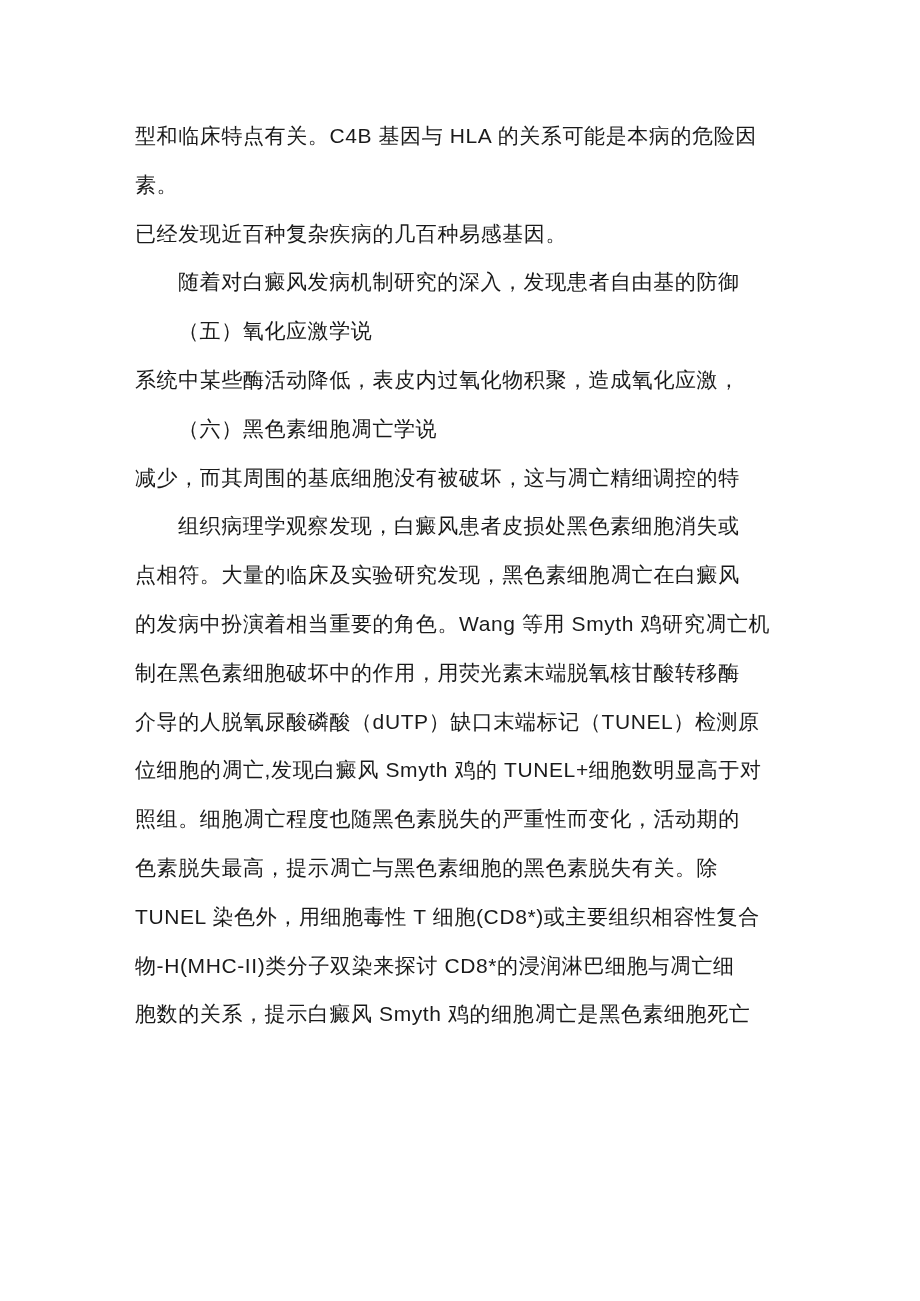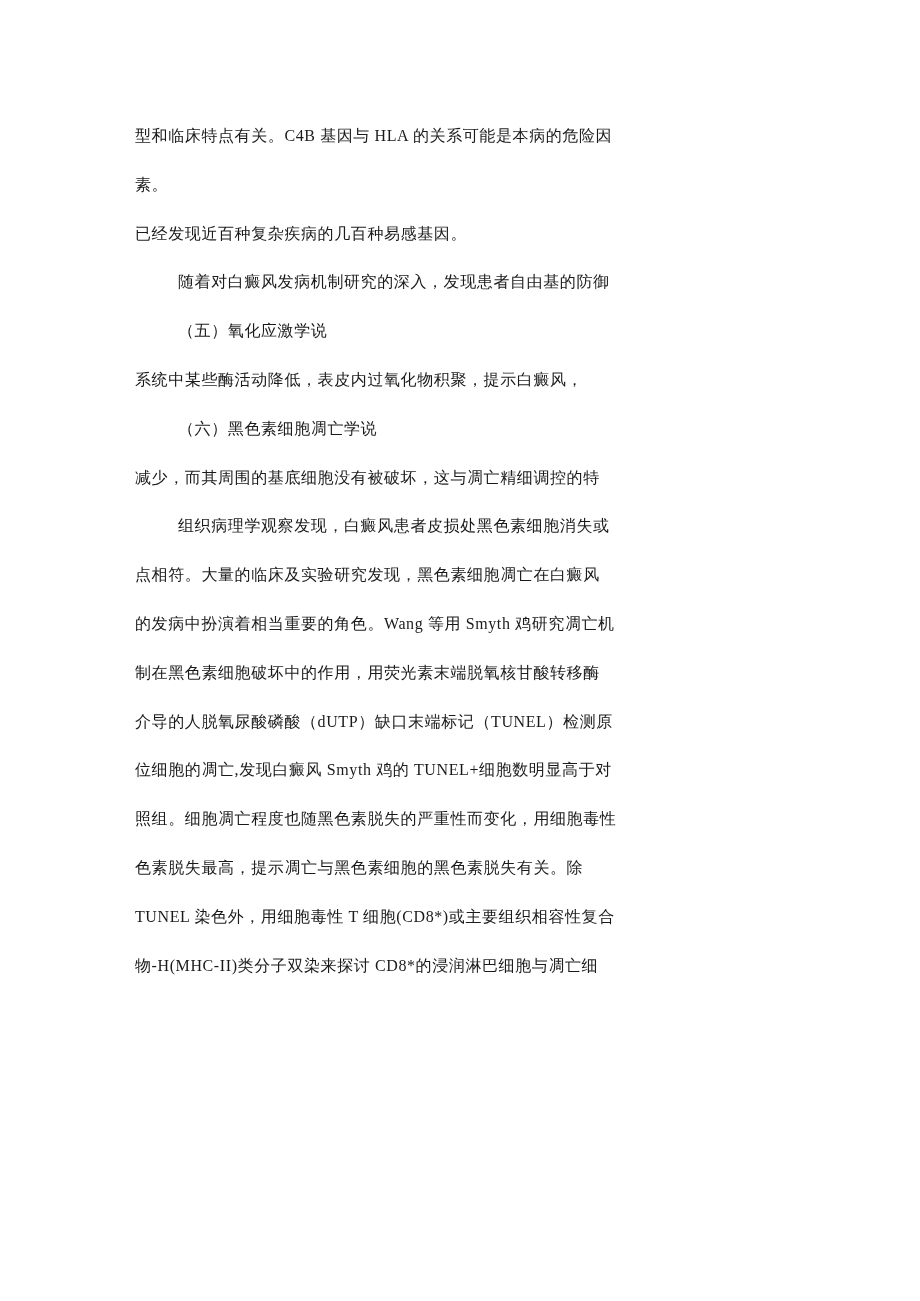--- a/index.html
+++ b/index.html
@@ -1,41 +1,42 @@
 <!DOCTYPE html>
 <html><head>
 <meta charset="utf-8">
 <style>
   html, body { margin: 0; padding: 0; background: #ffffff; }
   body { width: 920px; height: 1301px; position: relative; overflow: hidden; }
   .page {
     position: absolute; left: 135px; top: 112px; width: 660px;
-    font-family: Liberation Serif, serif;
-    font-size: 16px; color: #1a1a1a;
+    font-family: Liberation Sans, sans-serif;
+    font-size: 21px; color: #1a1a1a;
     line-height: 48.8px;
     letter-spacing: 0.6px;
   }
   .line { white-space: nowrap; height: 48.8px; display: block; }
   .indent2 { padding-left: 43px; }
 </style>
 </head>
 <body>
 
 <div class="page">
   <span class="line">型和临床特点有关。C4B 基因与 HLA 的关系可能是本病的危险因</span>
   <span class="line">素。</span>
   <span class="line">已经发现近百种复杂疾病的几百种易感基因。</span>
   <span class="line indent2">随着对白癜风发病机制研究的深入，发现患者自由基的防御</span>
   <span class="line indent2">（五）氧化应激学说</span>
-  <span class="line">系统中某些酶活动降低，表皮内过氧化物积聚，提示白癜风，</span>
+  <span class="line">系统中某些酶活动降低，表皮内过氧化物积聚，造成氧化应激，</span>
   <span class="line indent2">（六）黑色素细胞凋亡学说</span>
   <span class="line">减少，而其周围的基底细胞没有被破坏，这与凋亡精细调控的特</span>
   <span class="line indent2">组织病理学观察发现，白癜风患者皮损处黑色素细胞消失或</span>
   <span class="line">点相符。大量的临床及实验研究发现，黑色素细胞凋亡在白癜风</span>
   <span class="line">的发病中扮演着相当重要的角色。Wang 等用 Smyth 鸡研究凋亡机</span>
   <span class="line">制在黑色素细胞破坏中的作用，用荧光素末端脱氧核甘酸转移酶</span>
   <span class="line">介导的人脱氧尿酸磷酸（dUTP）缺口末端标记（TUNEL）检测原</span>
   <span class="line">位细胞的凋亡,发现白癜风 Smyth 鸡的 TUNEL+细胞数明显高于对</span>
-  <span class="line">照组。细胞凋亡程度也随黑色素脱失的严重性而变化，用细胞毒性</span>
+  <span class="line">照组。细胞凋亡程度也随黑色素脱失的严重性而变化，活动期的</span>
   <span class="line">色素脱失最高，提示凋亡与黑色素细胞的黑色素脱失有关。除</span>
   <span class="line">TUNEL 染色外，用细胞毒性 T 细胞(CD8*)或主要组织相容性复合</span>
   <span class="line">物-H(MHC-II)类分子双染来探讨 CD8*的浸润淋巴细胞与凋亡细</span>
+  <span class="line">胞数的关系，提示白癜风 Smyth 鸡的细胞凋亡是黑色素细胞死亡</span>
 </div>
 
 </body></html>

